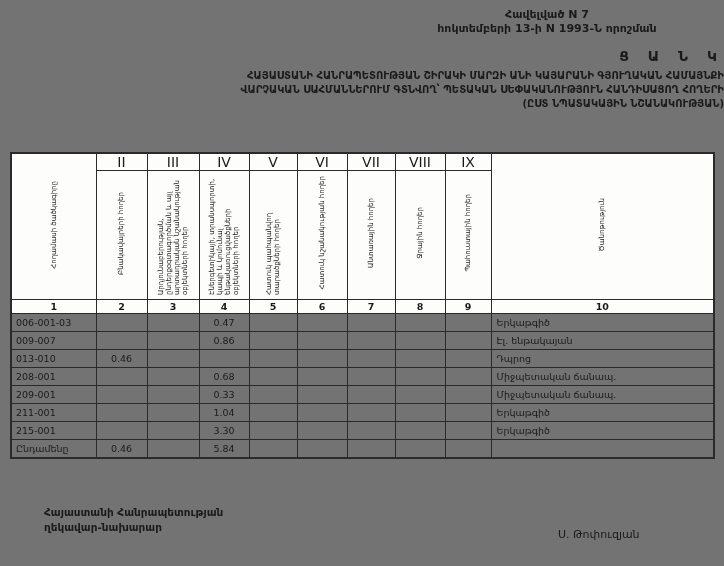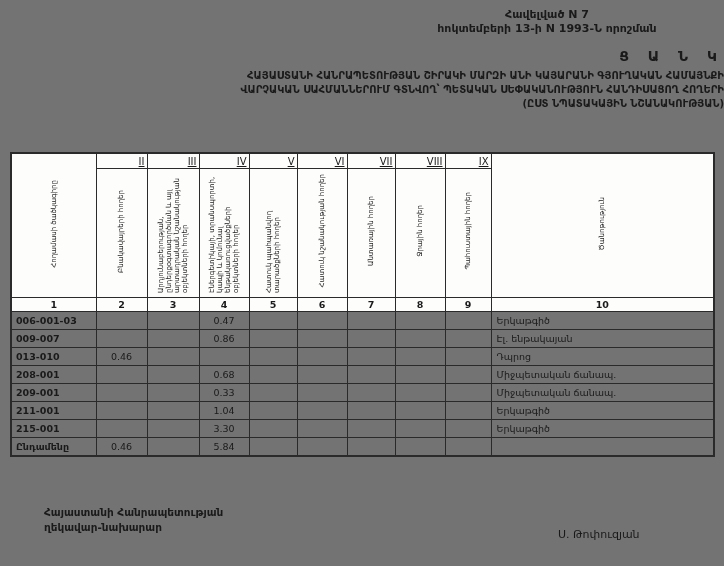--- a/index.html
+++ b/index.html
@@ -51,24 +51,23 @@
   }
   th, td {
     border: 1px solid #2a2a2a;
     padding: 0 2px;
     overflow: hidden;
   }
   table { border: 2px solid #2a2a2a; }
   thead th { font-weight: normal; background: #fdfdfc; }
   .roman-cell {
     height: 14px;
-    font-size: 10px;
-    text-align: right;
-    vertical-align: middle;
-    text-decoration: underline;
+    font-size: 14px;
+    text-align: center;
+    vertical-align: middle;
   }
   .vhead {
     height: 128px;
     vertical-align: middle;
     text-align: center;
   }
   .vert {
     display: inline-block;
     writing-mode: vertical-rl;
     transform: rotate(180deg);
@@ -83,21 +82,21 @@
     font-size: 9.5px;
     font-weight: bold;
     text-align: center;
     vertical-align: middle;
   }
   tbody td {
     height: 17px;
     font-size: 9.5px;
     vertical-align: middle;
   }
-  tbody td.c0 { text-align: left; padding-left: 4px; font-weight: bold; }
+  tbody td.c0 { text-align: left; padding-left: 4px; }
   tbody td.c1, tbody td.c2, tbody td.c3, tbody td.c4,
   tbody td.c5, tbody td.c6, tbody td.c7, tbody td.c8 { text-align: center; }
   tbody td.c9 { text-align: left; padding-left: 5px; }
   .signatory {
     position: absolute;
     left: 44px;
     top: 505px;
     font-weight: bold;
     font-size: 10.5px;
     line-height: 1.4;

